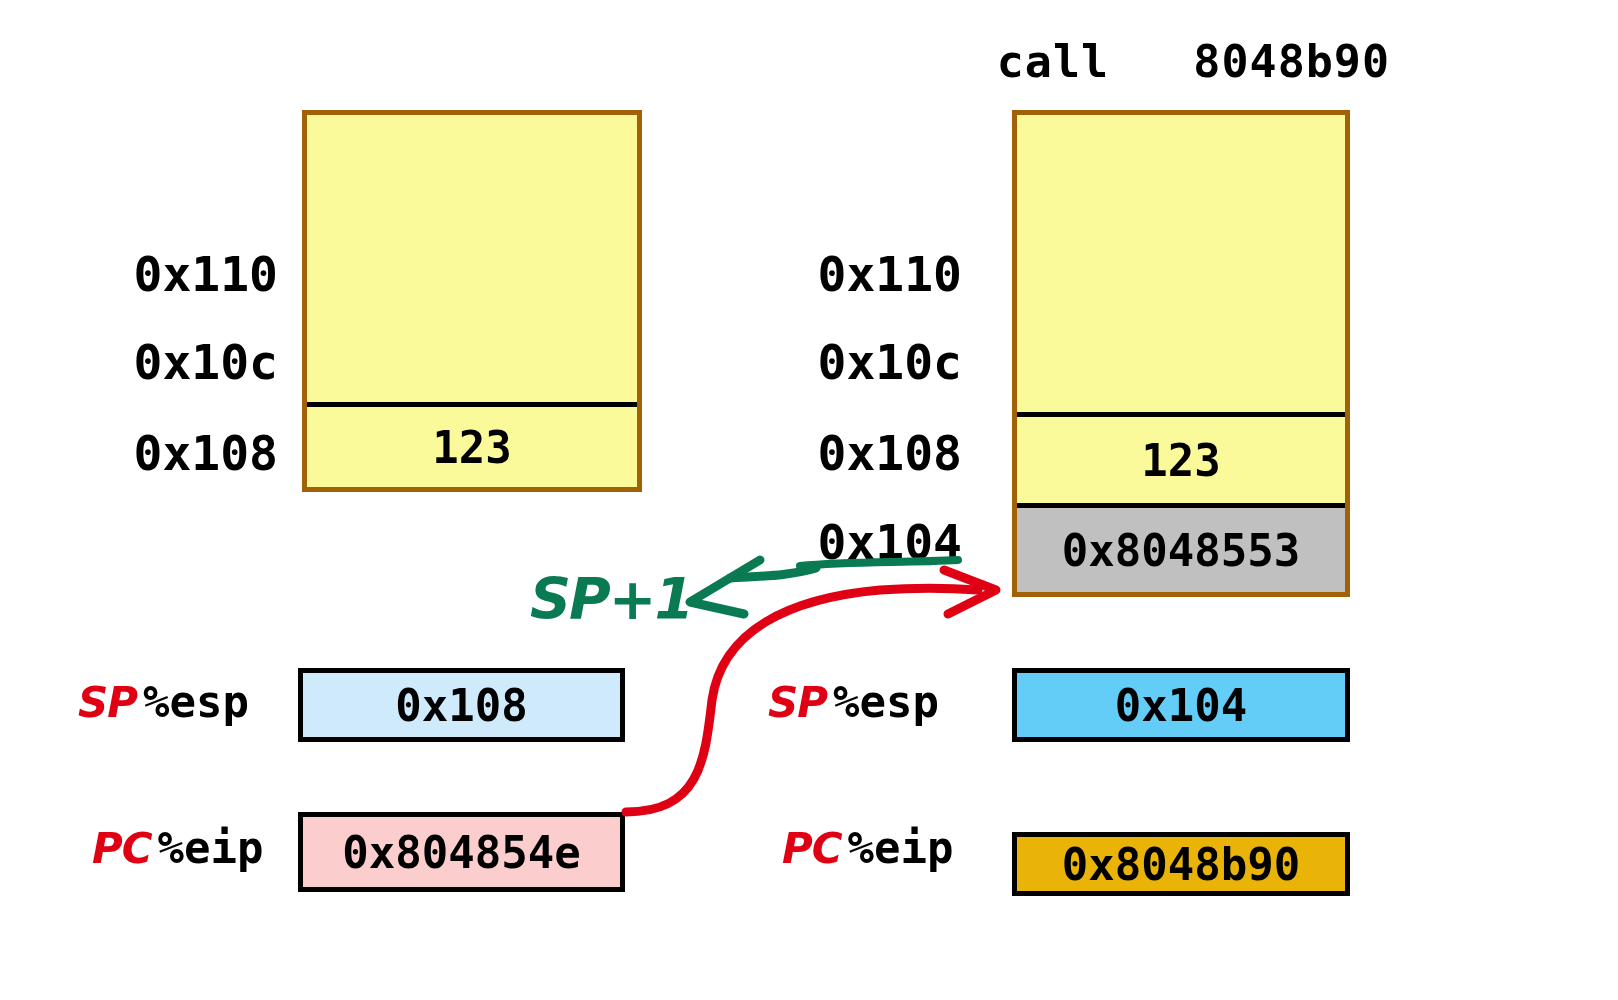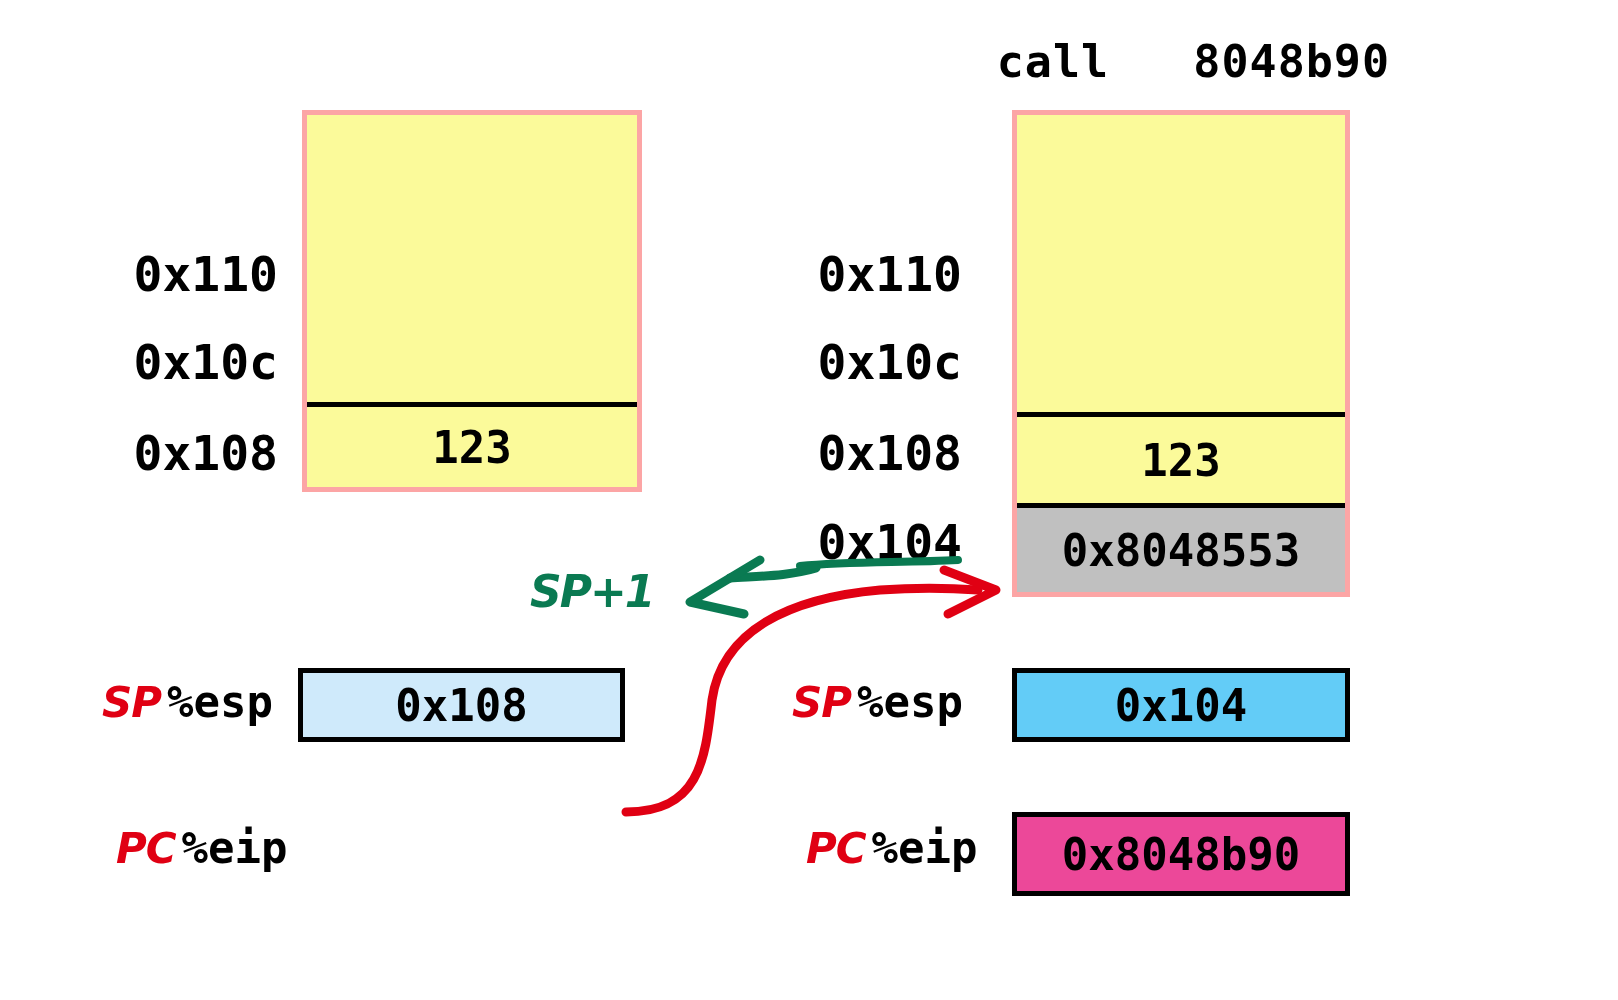--- a/index.html
+++ b/index.html
@@ -33,21 +33,21 @@
     font-weight: bold;
     font-size: 45px;
     letter-spacing: 1px;
     color: #000000;
     white-space: pre;
   }
 
   
   .memblock {
     position: absolute;
-    border: 5px solid #fca5a5;
+    border: 5px solid #a16207;
     box-sizing: border-box;
     background: #d946ef;
   }
   .memcell {
     position: relative;
     box-sizing: border-box;
     display: flex;
     align-items: center;
     justify-content: center;
     font-family: "DejaVu Sans Mono", "Liberation Mono", monospace;
@@ -86,37 +86,36 @@
   }
   .reglabel {
     position: absolute;
     font-family: "DejaVu Sans Mono", "Liberation Mono", monospace;
     font-weight: bold;
     font-size: 44px;
     color: #000000;
     white-space: pre;
     display: flex;
     align-items: baseline;
-    margin-left: 24px;
   }
   .hand {
     font-family: "DejaVu Sans", "Liberation Sans", sans-serif;
     font-weight: bold;
     font-style: italic;
     font-size: 42px;
     color: #e00013;
     margin-right: 6px;
     letter-spacing: -1px;
   }
   .annot-text {
     position: absolute;
     font-family: "DejaVu Sans", "Liberation Sans", sans-serif;
     font-weight: bold;
     font-style: italic;
-    font-size: 44px;
+    font-size: 57px;
     letter-spacing: -2px;
     color: #0a7a52;
     white-space: pre;
   }
   svg.overlay {
     position: absolute;
     left: 0; top: 0;
     width: 1618px;
     height: 1000px;
     pointer-events: none;
@@ -164,34 +163,37 @@
     <span>%esp</span>
   </div>
   <div class="regbox" style="left:298px; top:668px; width:327px; height:74px; background:#cfeafb;">
     <span>0x108</span>
   </div>
 
   <div class="reglabel" style="left:92px; top:822px;">
     <span class="hand">PC</span>
     <span>%eip</span>
   </div>
+  <div class="regbox" style="left:298px; top:812px; width:327px; height:80px; background:#fbcdcd;">
+    <span>0x804854e</span>
+  </div>
 
   <div class="reglabel" style="left:768px; top:676px;">
     <span class="hand">SP</span>
     <span>%esp</span>
   </div>
   <div class="regbox" style="left:1012px; top:668px; width:338px; height:74px; background:#63ccf7;">
     <span>0x104</span>
   </div>
 
   <div class="reglabel" style="left:782px; top:822px;">
     <span class="hand">PC</span>
     <span>%eip</span>
   </div>
-  <div class="regbox" style="left:1012px; top:812px; width:338px; height:84px; background:#ec4899;">
+  <div class="regbox" style="left:1012px; top:832px; width:338px; height:64px; background:#eab308;">
     <span>0x8048b90</span>
   </div>
 
   <div class="annot-text" style="left:530px; top:566px;">SP+1</div>
 
   <svg class="overlay" viewBox="0 0 1618 1000">
 
     <path d="M800 566 C 850 561, 905 563, 958 560" stroke="#0a7a52" stroke-width="8" fill="none" stroke-linecap="round"></path>
 
     <path d="M730 578 C 760 576, 790 576, 816 568" stroke="#0a7a52" stroke-width="9" fill="none" stroke-linecap="round"></path>

